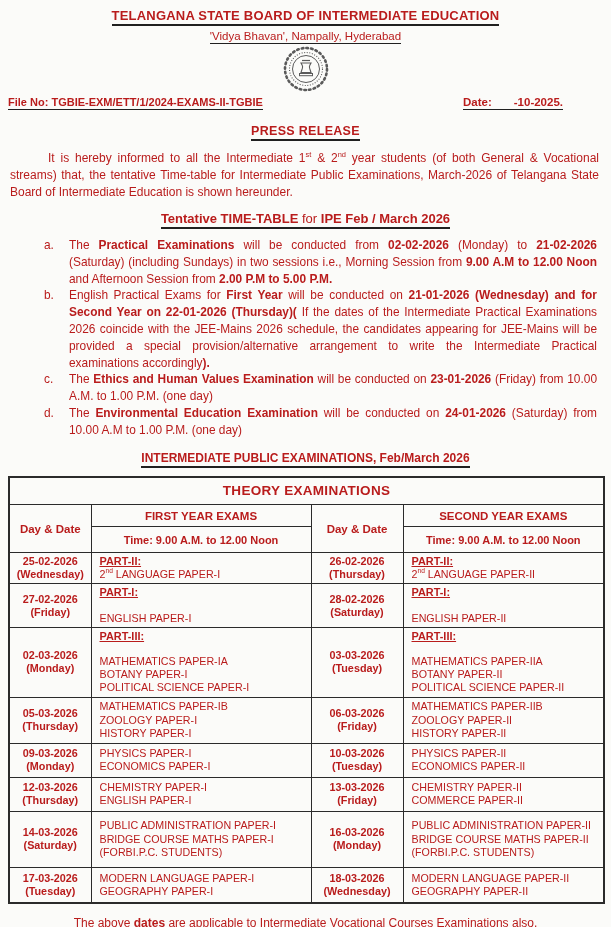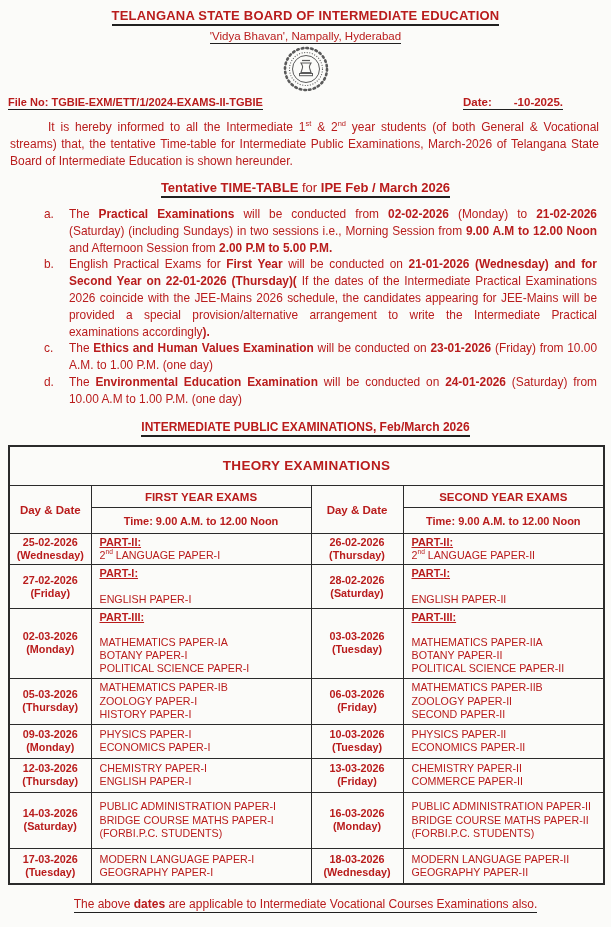--- a/index.html
+++ b/index.html
@@ -35,21 +35,21 @@
   .notes { margin:8px 14px 0 44px; list-style:none; }
   .notes li { position:relative; padding-left:25px; font-size:11.9px; line-height:16.8px; text-align:justify; }
   .notes .marker { position:absolute; left:0; top:0; }
 
   .ipe-heading-wrap { text-align:center; margin-top:9px; }
   .ipe-heading { display:inline-block; font-size:12px; font-weight:bold; border-bottom:2px solid #202020; padding-bottom:1px; }
 
   table.tt { border-collapse:collapse; margin:8px 0 0 8px; width:595px; table-layout:fixed;
     border:2px solid #2b2b2b; }
   table.tt th, table.tt td { border:1.3px solid #2b2b2b; }
-  .tt-title { font-size:13.5px; font-weight:bold; text-align:center; height:40px; letter-spacing:0.3px; }
+  .tt-title { font-size:13.5px; font-weight:bold; text-align:center; height:28px; letter-spacing:0.3px; }
   .dayhead { font-size:11.5px; font-weight:bold; text-align:center; }
   .yearhead { font-size:11.5px; font-weight:bold; text-align:center; height:22px; }
   .timehead { font-size:11px; font-weight:bold; text-align:center; height:26px; }
   td.datec { text-align:center; font-weight:bold; font-size:10.8px; line-height:13px; vertical-align:middle; }
   td.subjc { padding:2px 4px 2px 8px; font-size:10.7px; line-height:13.2px; vertical-align:middle; }
   td.subjc.top { vertical-align:top; }
   .part { font-weight:bold; text-decoration:underline; font-size:10.9px; }
   .part.gap { margin-bottom:12px; }
 
   .foot1-wrap { text-align:center; margin-top:9px; }
@@ -74,20 +74,23 @@
       <rect x="16.5" y="27.5" width="13" height="2.2" fill="none" stroke="#5a5a5a" stroke-width="1"></rect>
       <path d="M19 14.5 h8" stroke="#5a5a5a" stroke-width="1.2"></path>
     </svg>
   </div>
 
   <div class="file-row">
     <span class="file-no"><span>File No:</span> <span>TGBIE-EXM/ETT/1/2024-EXAMS-II-TGBIE</span></span>
     <span class="date-box"><span>Date:</span><span class="date-spacer"></span><span>-10-2025.</span></span>
   </div>
 
+  <div class="pr-heading-wrap">
+    <span class="pr-heading">PRESS RELEASE</span>
+  </div>
 
   <p class="intro"><span>It is hereby informed to all the Intermediate 1</span><sup>st</sup><span> &amp; 2</span><sup>nd</sup><span> year students (of both General &amp; Vocational streams) that, the tentative Time-table for Intermediate Public Examinations, March-2026 of Telangana State Board of Intermediate Education is shown hereunder.</span></p>
 
   <div class="tt-heading-wrap">
     <span class="tt-heading"><span class="b">Tentative TIME-TABLE</span><span> for </span><span class="b">IPE Feb / March 2026</span></span>
   </div>
 
   <ol class="notes">
       <li><span class="marker">a.</span><span>The </span><span class="b">Practical Examinations</span><span> will be conducted from </span><span class="b">02-02-2026</span><span> (Monday) to </span><span class="b">21-02-2026</span><span> (Saturday) (including Sundays) in two sessions i.e., Morning Session from </span><span class="b">9.00 A.M to 12.00 Noon</span><span> and Afternoon Session from </span><span class="b">2.00 P.M to 5.00 P.M.</span></li>
       <li><span class="marker">b.</span><span>English Practical Exams for </span><span class="b">First Year</span><span> will be conducted on </span><span class="b">21-01-2026 (Wednesday) and for Second Year on 22-01-2026 (Thursday)(</span><span> If the dates of the Intermediate Practical Examinations 2026 coincide with the JEE-Mains 2026 schedule, the candidates appearing for JEE-Mains will be provided a special provision/alternative arrangement to write the Intermediate Practical examinations accordingly</span><span class="b">).</span></li>
@@ -190,21 +193,21 @@
             <div>ZOOLOGY PAPER-I</div>
             <div>HISTORY PAPER-I</div>
           </td>
           <td class="datec">
             <div>06-03-2026</div>
             <div>(Friday)</div>
           </td>
           <td class="subjc">
             <div>MATHEMATICS PAPER-IIB</div>
             <div>ZOOLOGY PAPER-II</div>
-            <div>SECOND PAPER-II</div>
+            <div>HISTORY PAPER-II</div>
           </td>
         </tr>
         <tr style="height: 34px;">
           <td class="datec">
             <div>09-03-2026</div>
             <div>(Monday)</div>
           </td>
           <td class="subjc">
             <div>PHYSICS PAPER-I</div>
             <div>ECONOMICS PAPER-I</div>

